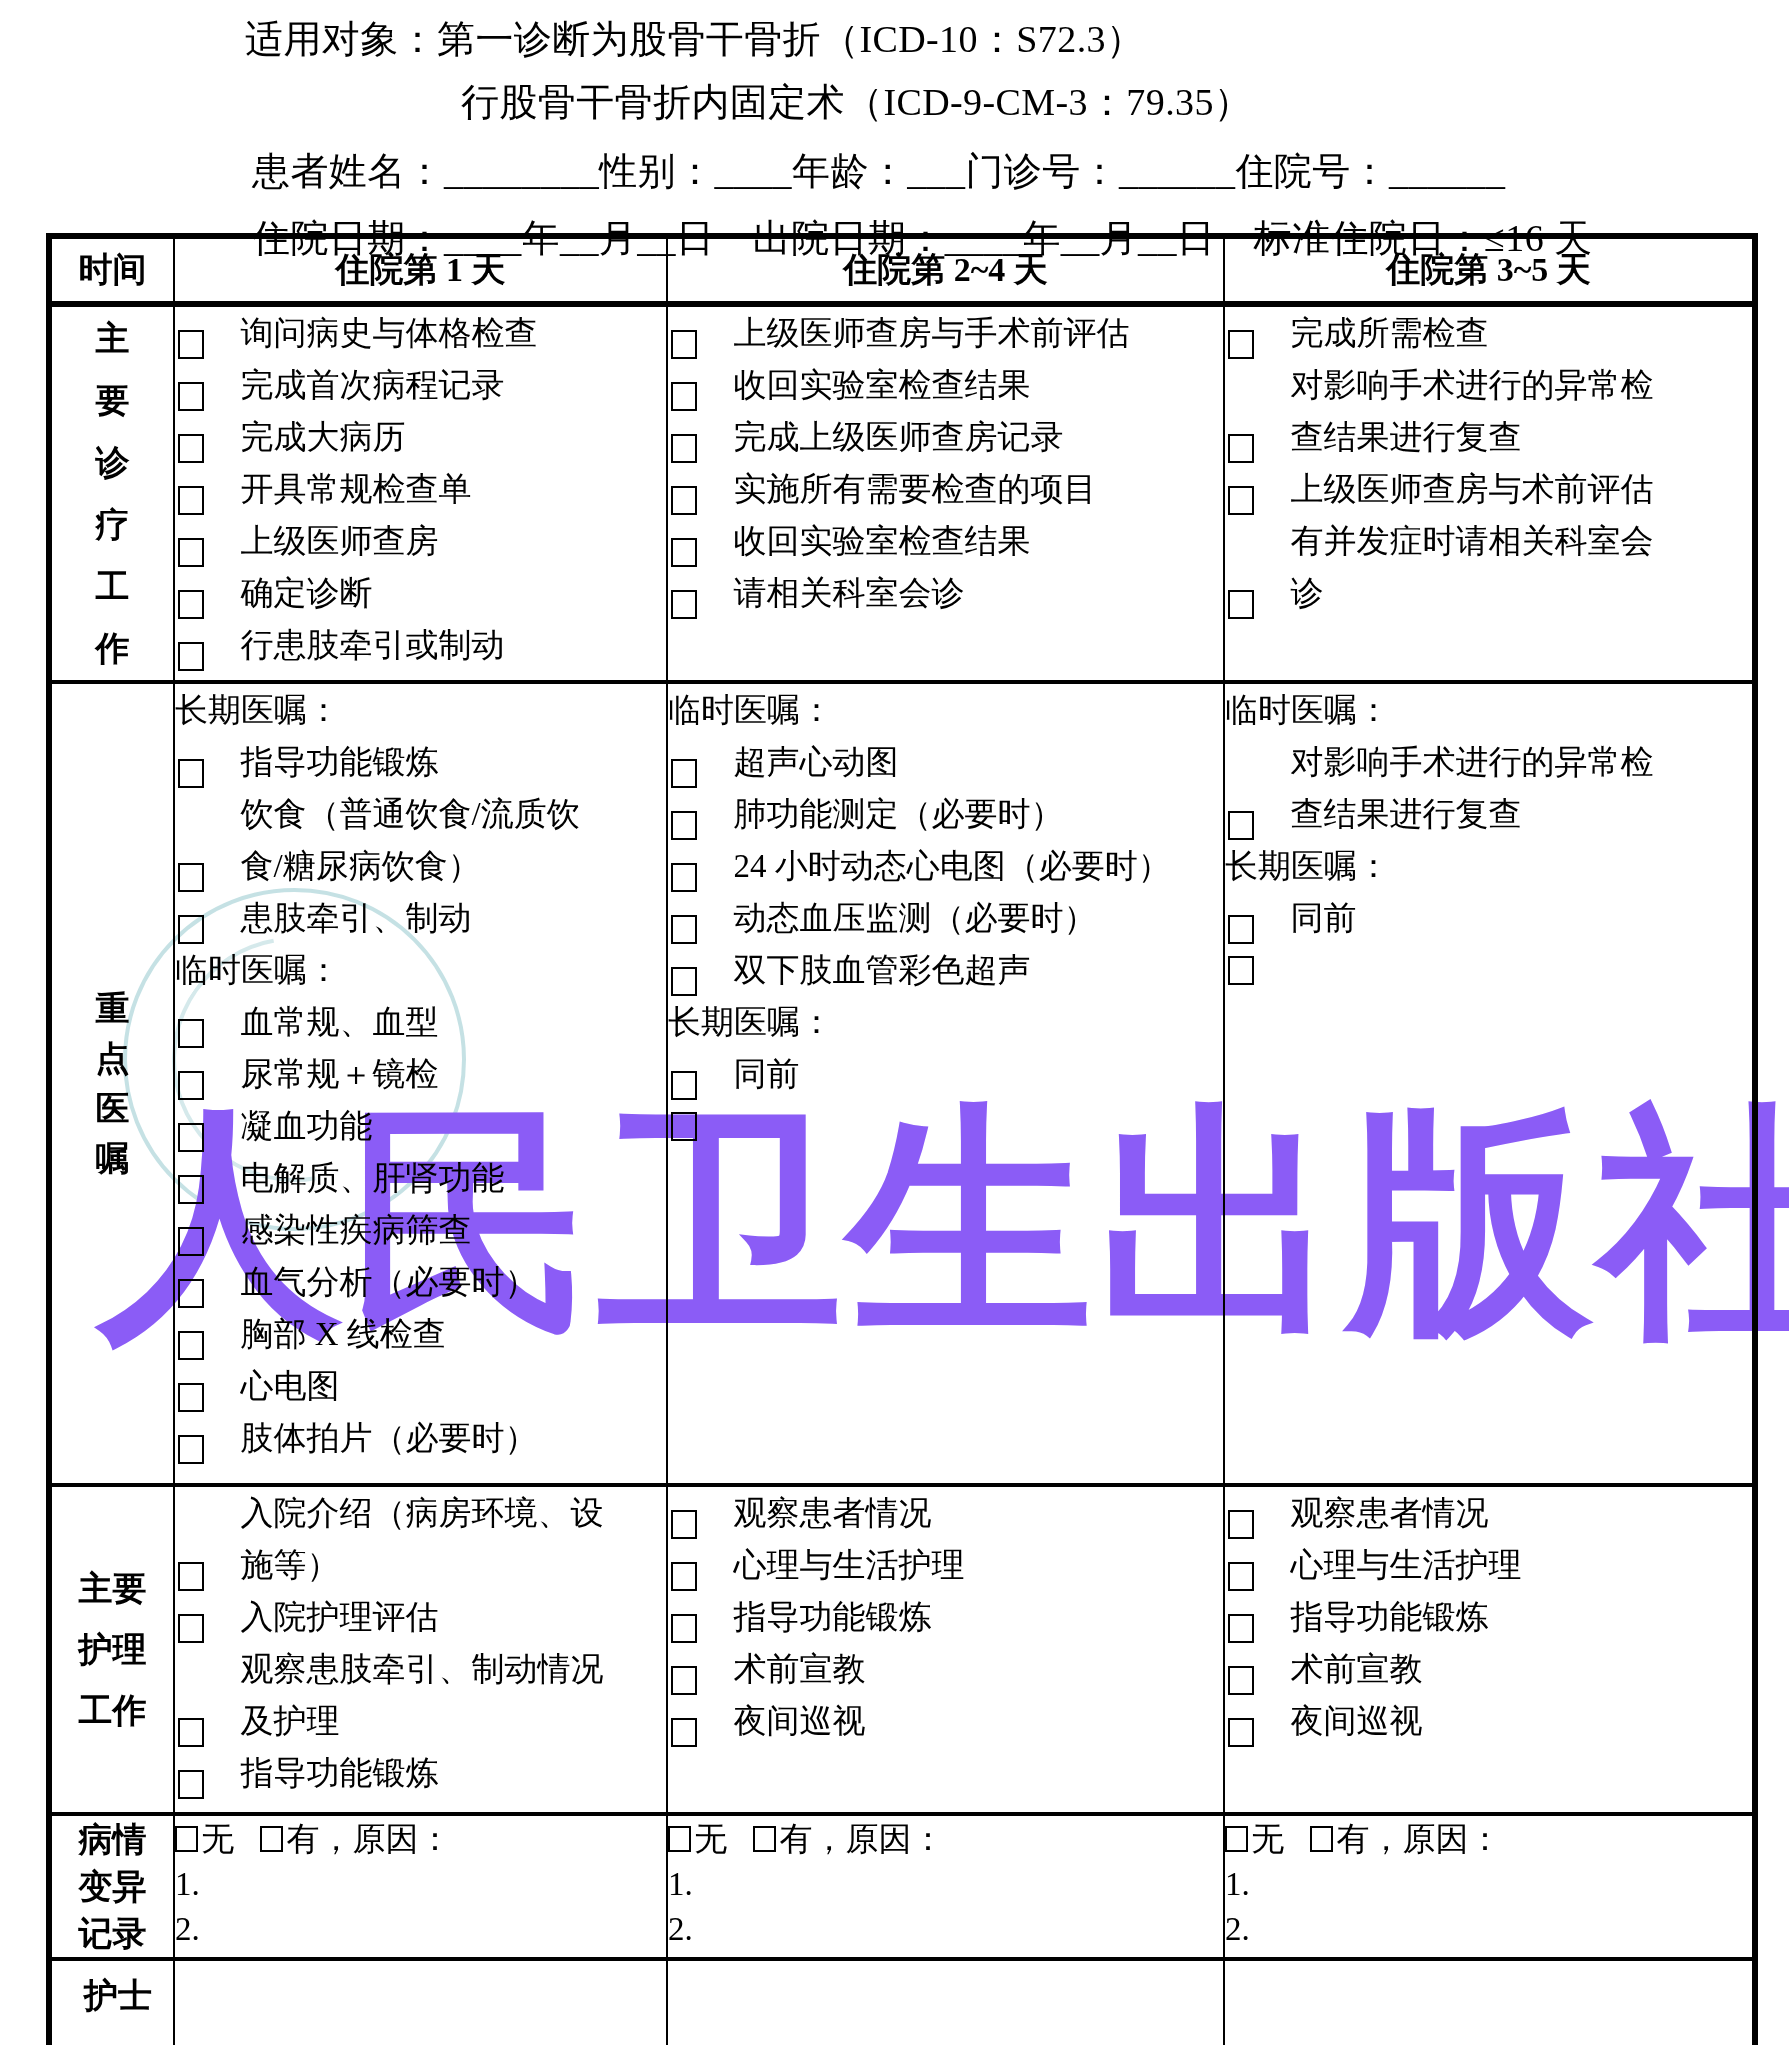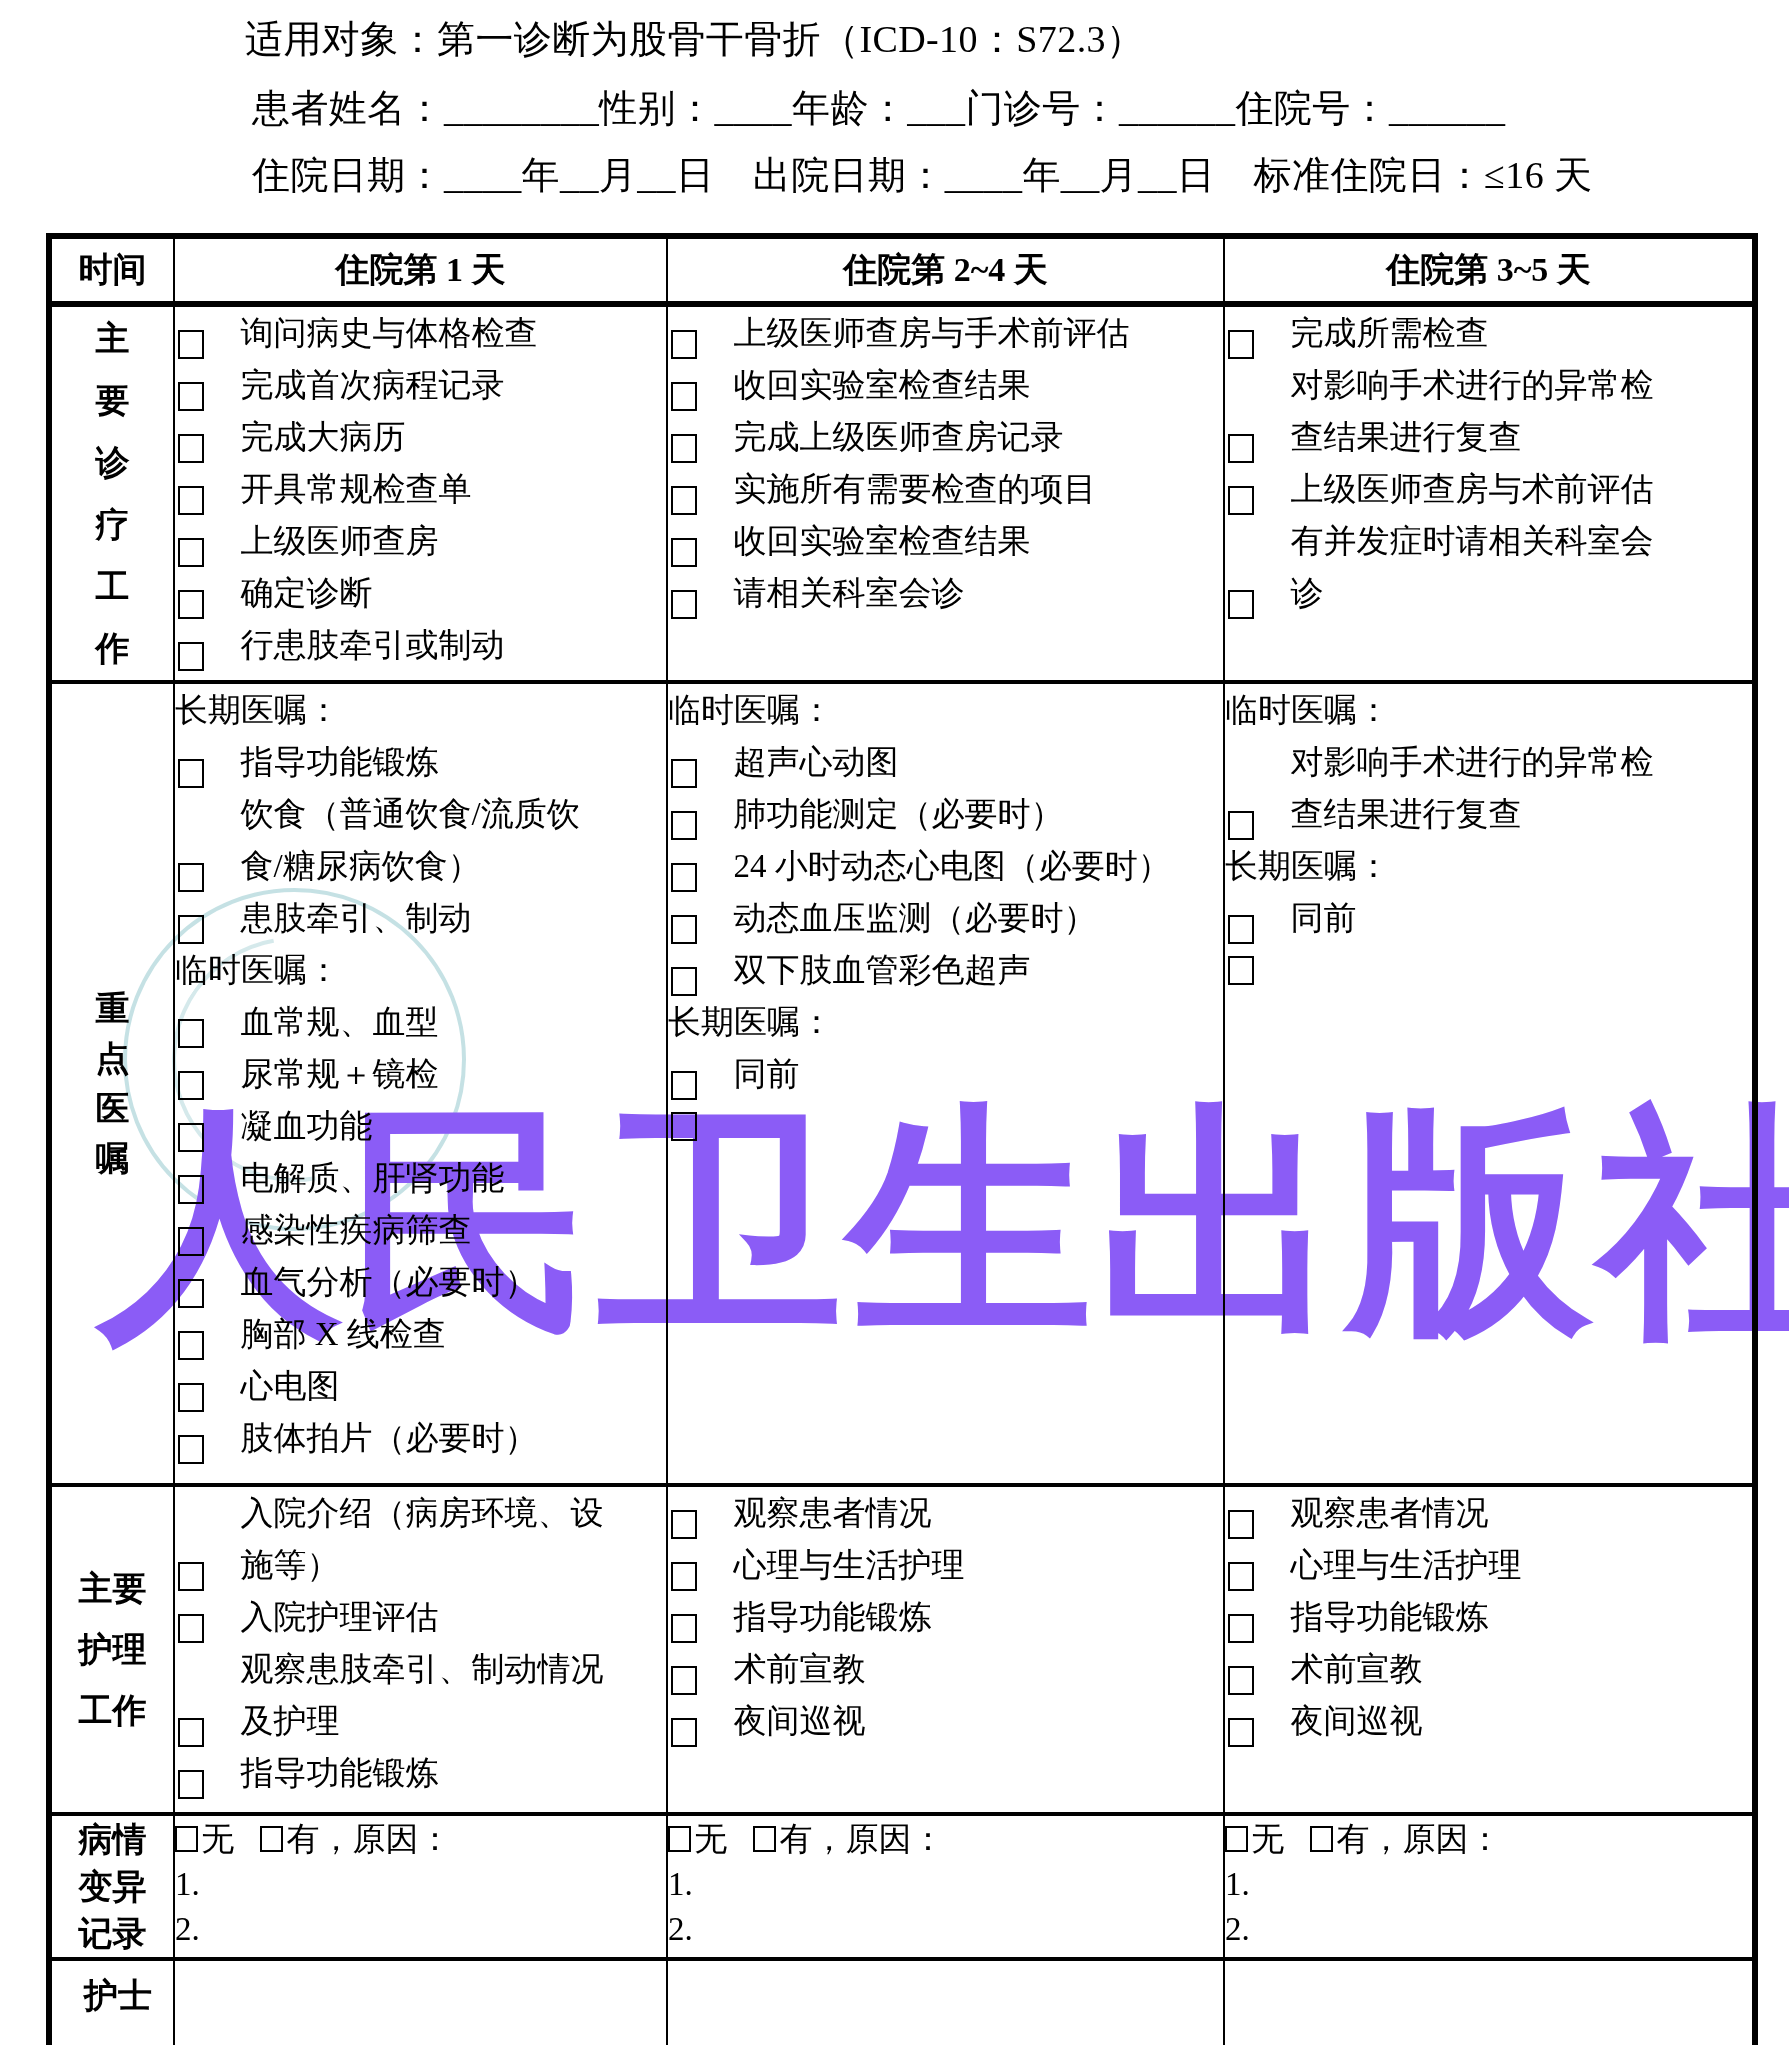--- a/index.html
+++ b/index.html
@@ -52,20 +52,21 @@
 </head>
 <body>
 
 <div id="page">
 
   <div class="wm-circle"></div>
   <div class="wm-text">人民卫生出版社</div>
 
   <div class="hdr">
     <div class="hl h1">适用对象：第一诊断为股骨干骨折（ICD-10：S72.3）</div>
+    <div class="hl h2">行股骨干骨折内固定术（ICD-9-CM-3：79.35）</div>
     <div class="hl h3">患者姓名：________性别：____年龄：___门诊号：______住院号：______</div>
     <div class="hl h4">住院日期：____年__月__日　出院日期：____年__月__日　标准住院日：≤16 天</div>
   </div>
 
   <table id="pathway">
     <colgroup>
       <col style="width:125px">
         <col style="width:493px">
         <col style="width:557px">
         <col style="width:531px">

